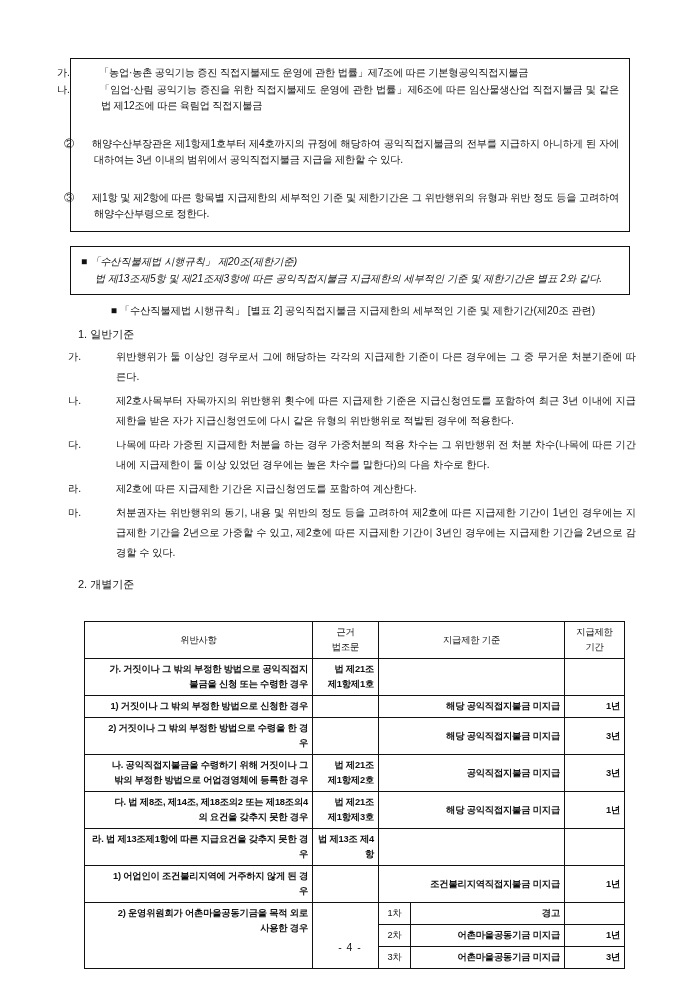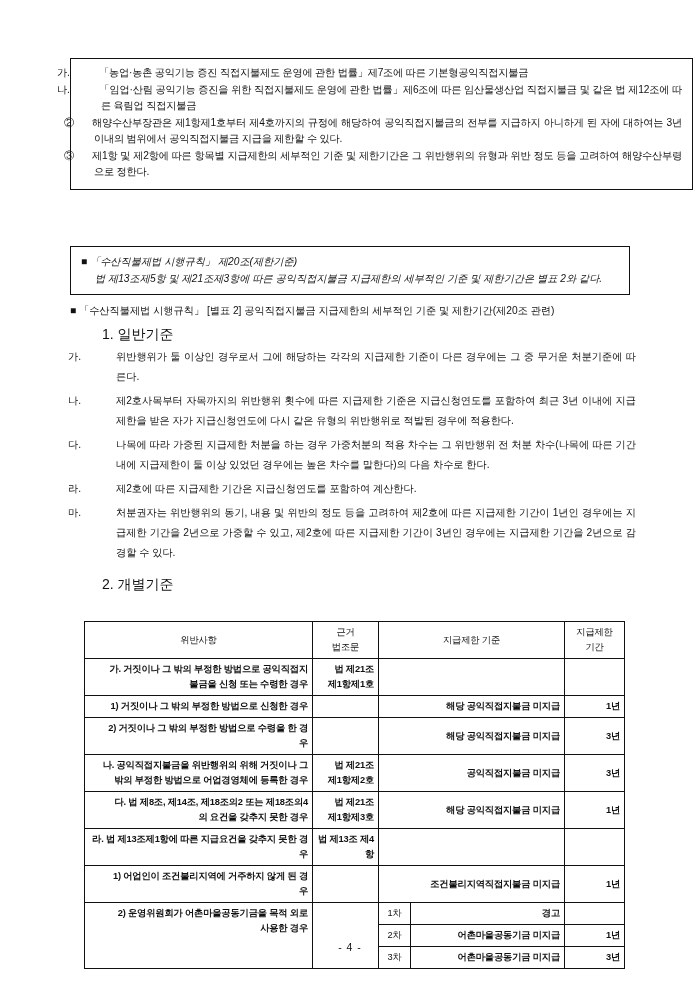--- a/index.html
+++ b/index.html
@@ -21,34 +21,34 @@
     height: 990px;
     box-sizing: border-box;
     padding: 0;
   }
 
   
   .top-box {
     position: absolute;
     left: 70px;
     top: 58px;
-    width: 623px;
+    width: 560px;
     border: 1px solid #111111;
     box-sizing: border-box;
     padding: 6px 10px 8px 8px;
   }
   .line {
     font-size: 10.2px;
     line-height: 16.5px;
     letter-spacing: -0.2px;
     text-align: justify;
   }
   .ind-a { padding-left: 22px; text-indent: -22px; }
   .ind-b { padding-left: 22px; text-indent: -22px; }
-  .ind-num { padding-left: 15px; text-indent: -15px; }
+  .ind-num { padding-left: 15px; text-indent: -15px; margin-top: 21px; }
   .marker { display: inline-block; }
 
   
   .mid-box {
     position: absolute;
     left: 70px;
     top: 246px;
     width: 560px;
     border: 1px solid #111111;
     box-sizing: border-box;
@@ -62,27 +62,27 @@
   .below {
     position: absolute;
     left: 70px;
     top: 298px;
     width: 566px;
   }
   .hd {
     font-size: 10.2px;
     line-height: 17px;
     margin-top: 4px;
+    text-align: center;
   }
   .sec-num {
-    font-size: 14px;
+    font-size: 11px;
     line-height: 17px;
     margin-top: 7px;
     padding-left: 8px;
-    margin-left: 24px;
   }
   .para {
     font-size: 10.2px;
     line-height: 20px;
     padding-left: 46px;
     text-indent: -24px;
     margin-top: 4px;
     text-align: justify;
   }
   .para .mk { display: inline-block; width: 24px; }
@@ -221,21 +221,21 @@
 
         <tr>
           <td class="c-left ind2">2) 거짓이나 그 밖의 부정한 방법으로 수령을 한 경우</td>
           <td></td>
           <td colspan="2" class="c-left cell-pad">해당 공익직접지불금 미지급</td>
           <td class="c-left cell-pad">3년</td>
         </tr>
 
         <tr>
           <td class="c-left ind1">
-            <div>나. 공익직접지불금을 위반행위의 위해 거짓이나 그</div>
+            <div>나. 공익직접지불금을 수령하기 위해 거짓이나 그</div>
             <div style="padding-left:10px">밖의 부정한 방법으로 어업경영체에 등록한 경우</div>
           </td>
           <td class="c-left cell-pad">
             <div>법 제21조</div>
             <div>제1항제2호</div>
           </td>
           <td colspan="2" class="c-left cell-pad">공익직접지불금 미지급</td>
           <td class="c-left cell-pad">3년</td>
         </tr>
 

